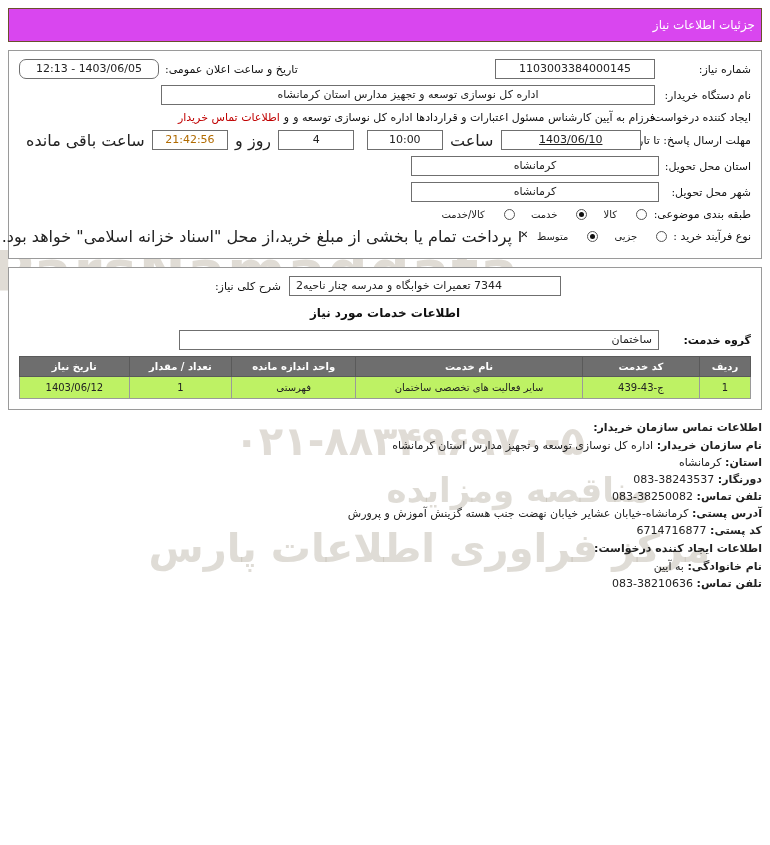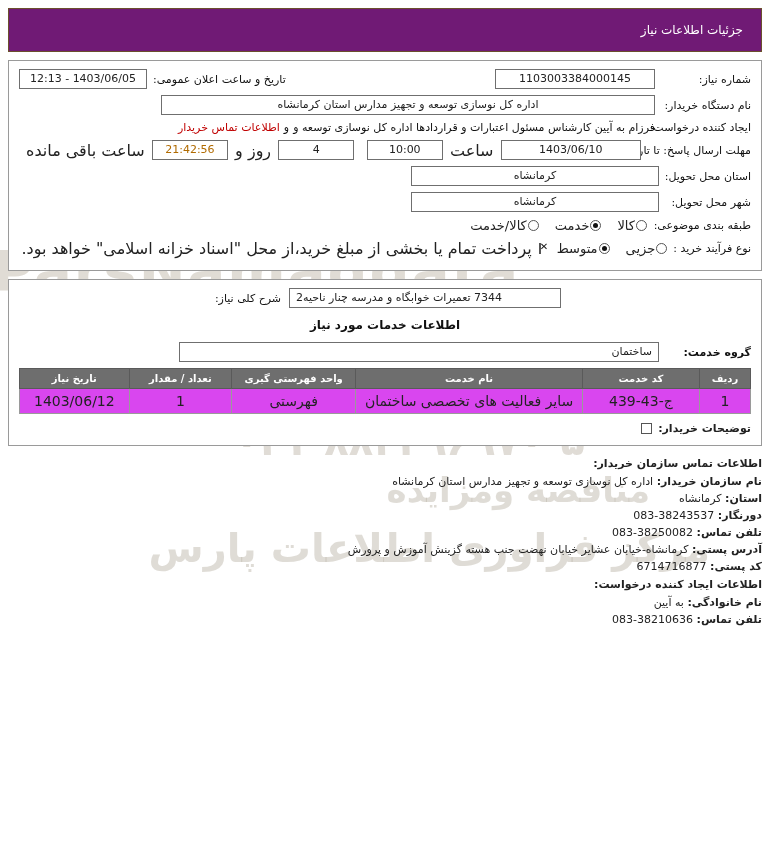--- a/index.html
+++ b/index.html
@@ -9,25 +9,25 @@
     background: #ffffff;
     font-family: "DejaVu Sans", "Liberation Sans", sans-serif;
     font-size: 11px;
     color: #222;
   }
   .page { width: 770px; height: 845px; position: relative; overflow: hidden; }
 
   
   .titlebar {
     margin: 8px 8px 0 8px;
-    height: 44px;
-    background: #701a75;
+    height: 34px;
+    background: #d946ef;
     border: 1px solid #6b4f2d;
     display: flex; align-items: center; justify-content: flex-start;
-    padding: 0 18px;
+    padding: 0 6px;
   }
   .titlebar .title {
     color: #ffffff;
     font-size: 12px;
     font-weight: normal;
   }
 
   
   .panel {
     margin: 8px 8px 0 8px;
@@ -62,25 +62,25 @@
     height: 20px;
     line-height: 18px;
     padding: 0 6px;
     font-size: 11px;
     text-align: center;
     overflow: hidden;
     white-space: nowrap;
   }
   .field.left-text { text-align: right; }
   .f-need-no { width: 160px; }
-  .f-date { width: 128px; }
+  .f-date { width: 140px; border-radius: 7px; }
   .f-org { width: 494px; text-align: center; }
   .f-province { width: 248px; }
   .f-city { width: 248px; }
-  .f-deadline-date { width: 160px; }
+  .f-deadline-date { width: 160px; text-decoration: underline; }
   .f-deadline-time { width: 86px; }
   .f-days { width: 86px; }
   .f-counter { width: 86px; color: #b06a00; }
 
   .inline-label { font-size: 16px; padding: 0 7px; white-space: nowrap; }
 
   .creator-text { font-size: 11px; color: #111; }
   .link { color: #c00000; text-decoration: none; }
 
   
@@ -110,21 +110,21 @@
     position: relative;
   }
   .cbx.on::after {
     content: "\2715";
     position: absolute;
     top: -3px; left: 0px;
     font-size: 10px;
     line-height: 12px;
     color: #111;
   }
-  .opt { display: inline-flex; align-items: center; gap: 1px; margin-left: 16px; font-size: 13px; }
+  .opt { display: inline-flex; align-items: center; gap: 19px; margin-left: 16px; font-size: 10px; }
 
   
   .desc-row { display: flex; align-items: center; margin-bottom: 10px; }
   .f-desc { width: 272px; text-align: left; }
 
   .section-title {
     text-align: center;
     font-size: 12px;
     font-weight: bold;
     margin: 8px 0 10px 0;
@@ -142,23 +142,23 @@
     color: #fff;
     font-size: 10px;
     font-weight: bold;
     border: 1px solid #5a5a5a;
     padding: 4px 3px;
     text-align: center;
   }
   table.items td {
     border: 1px solid #9a9a9a;
     padding: 4px 3px;
-    font-size: 14px;
+    font-size: 10px;
     text-align: center;
-    background: #d946ef;
+    background: #bef264;
     height: 22px;
   }
   .buyer-note {
     margin-top: 8px;
     font-size: 11px;
     font-weight: bold;
     display: flex;
     align-items: center;
     gap: 6px;
   }
@@ -297,41 +297,37 @@
       <span class="lbl lbl-w3" style="font-weight:bold">گروه خدمت:</span>
       <span class="field f-group left-text">ساختمان</span>
     </div>
 
     <table class="items">
       <thead>
         <tr>
           <th style="width:7%">ردیف</th>
           <th style="width:16%">کد خدمت</th>
           <th style="width:31%">نام خدمت</th>
-          <th style="width:17%">واحد فهرستی گیری</th>
+          <th style="width:17%">واحد اندازه مانده</th>
           <th style="width:14%">تعداد / مقدار</th>
           <th style="width:15%">تاریخ نیاز</th>
         </tr>
       </thead>
       <tbody>
         <tr>
           <td>1</td>
           <td>ج-43-439</td>
           <td>سایر فعالیت های تخصصی ساختمان</td>
           <td>فهرستی</td>
           <td>1</td>
           <td>1403/06/12</td>
         </tr>
       </tbody>
     </table>
 
-    <div class="buyer-note">
-      <span>توضیحات خریدار:</span>
-      <span class="cbx"></span>
-    </div>
 
   </div>
 
   <div class="contact">
     <div class="head">اطلاعات تماس سازمان خریدار:</div>
 
     <div class="line">
       <b>نام سازمان خریدار:</b>
       <span>اداره کل نوسازی توسعه و تجهیز مدارس استان کرمانشاه</span>
     </div>

